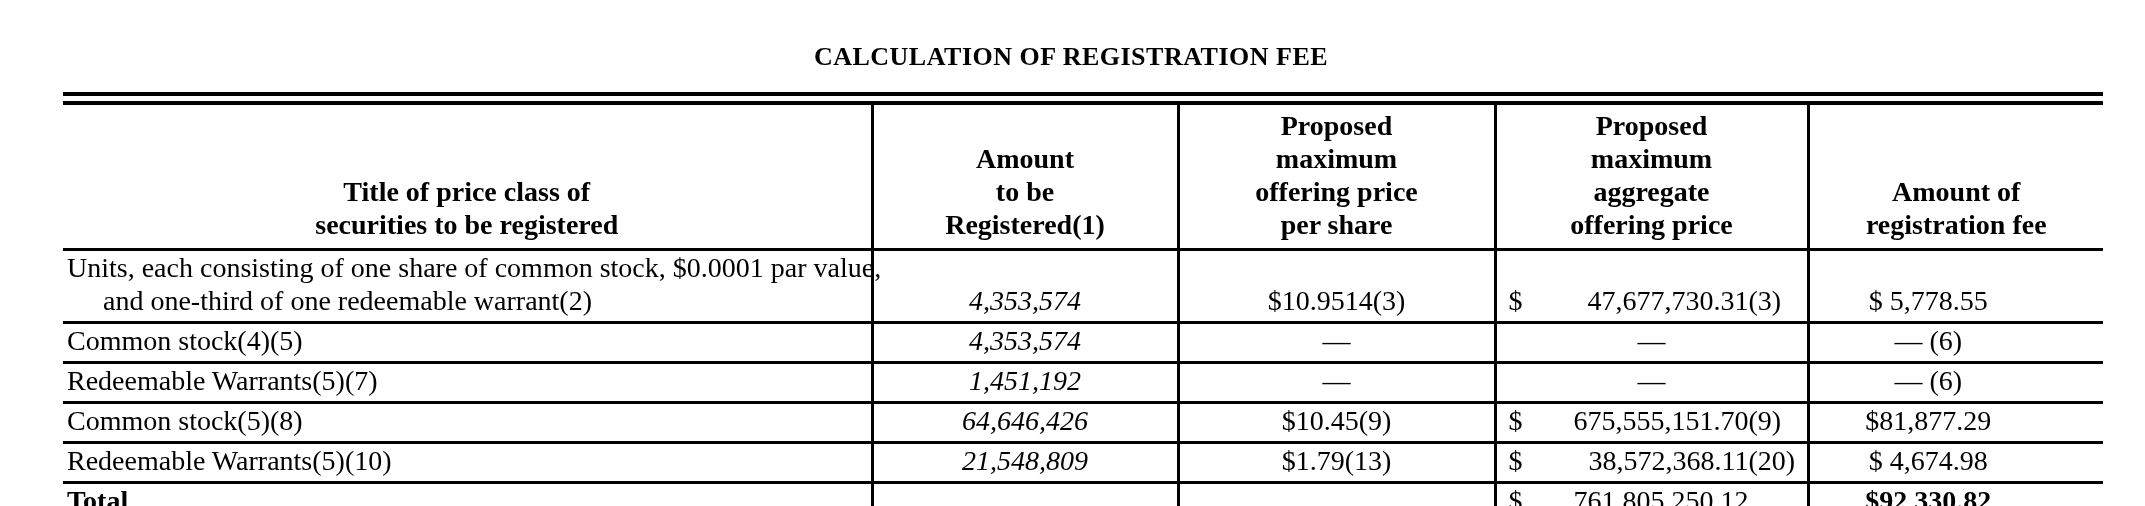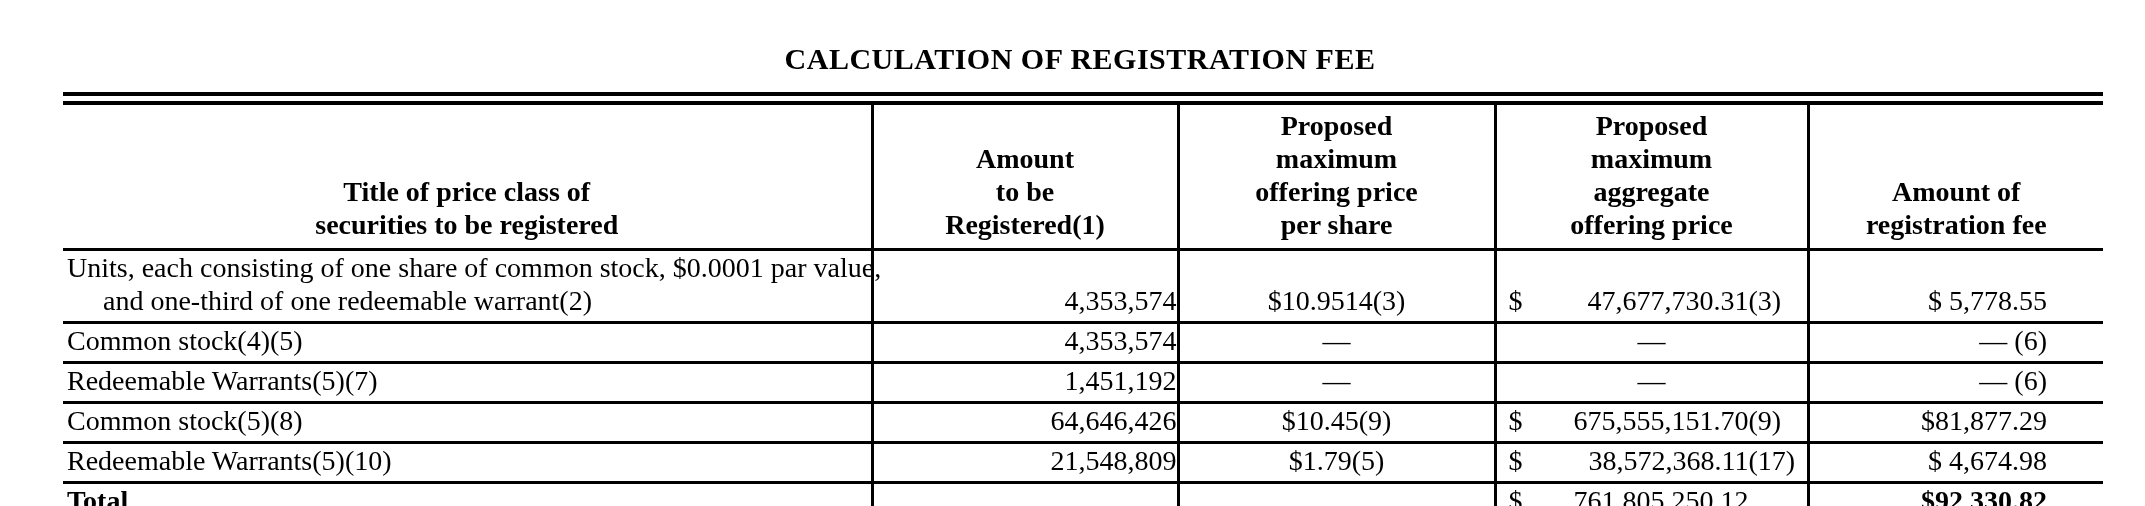--- a/index.html
+++ b/index.html
@@ -6,22 +6,22 @@
   html, body { margin: 0; padding: 0; }
   body {
     width: 2145px; height: 506px;
     background: #ffffff; color: #000000;
     font-family: "Liberation Serif", "DejaVu Serif", serif;
     overflow: hidden;
   }
   .page { position: relative; width: 2145px; height: 506px; background: #ffffff; }
 
   .doc-title {
-    position: absolute; top: 42px; left: 60px; width: 2040px;
-    text-align: center; font-size: 30px; font-weight: bold;
+    position: absolute; top: 42px; left: 51px; width: 2040px;
+    text-align: center; font-size: 26px; font-weight: bold;
     letter-spacing: 0.5px; white-space: nowrap;
   }
 
   table.fee-table {
     position: absolute; top: 92px; left: 63px; width: 2040px;
     border-collapse: collapse; table-layout: fixed;
     border-top: 13px double #000;
     border-bottom: 13px double #000;
     font-size: 28px; line-height: 1.18;
   }
@@ -48,24 +48,24 @@
   }
   tr.row-units td { height: 71px; }
   tr.row-plain td { height: 36px; }
   tr.row-total td { height: 34px; border-bottom: none; }
 
   .c-title { text-align: left; padding-left: 4px; }
   .units-text {
     width: 838px;
     padding-left: 36px; text-indent: -36px;
   }
-  .c-amt   { text-align: right; }
+  .c-amt   { text-align: center; font-style: italic; }
   .c-pps   { text-align: center; }
   .c-center{ text-align: center; }
-  .c-fee   { text-align: right; padding-right: 56px; white-space: pre; }
+  .c-fee   { text-align: center; padding-right: 56px; white-space: pre; }
 
   .money {
     display: flex; justify-content: space-between; align-items: baseline;
     padding: 0 8px 0 12px;
   }
   .money .grp { display: inline-flex; }
   .money .note { display: inline-block; min-width: 50px; text-align: left; }
 
   .bold { font-weight: bold; }
 </style>
@@ -161,27 +161,27 @@
                 <span class="note">(9)</span>
               </span>
           </div>
         </td>
         <td class="c-fee">$81,877.29</td>
       </tr>
 
       <tr class="row-plain">
         <td class="c-title">Redeemable Warrants(5)(10)</td>
         <td class="c-amt">21,548,809</td>
-        <td class="c-pps">$1.79(5)</td>
+        <td class="c-pps">$1.79(13)</td>
         <td>
           <div class="money">
             <span>$</span>
             <span class="grp">
                 <span>38,572,368.11</span>
-                <span class="note">(17)</span>
+                <span class="note">(20)</span>
               </span>
           </div>
         </td>
         <td class="c-fee">$ 4,674.98</td>
       </tr>
 
       <tr class="row-total">
         <td class="c-title bold">Total</td>
         <td></td>
         <td></td>

